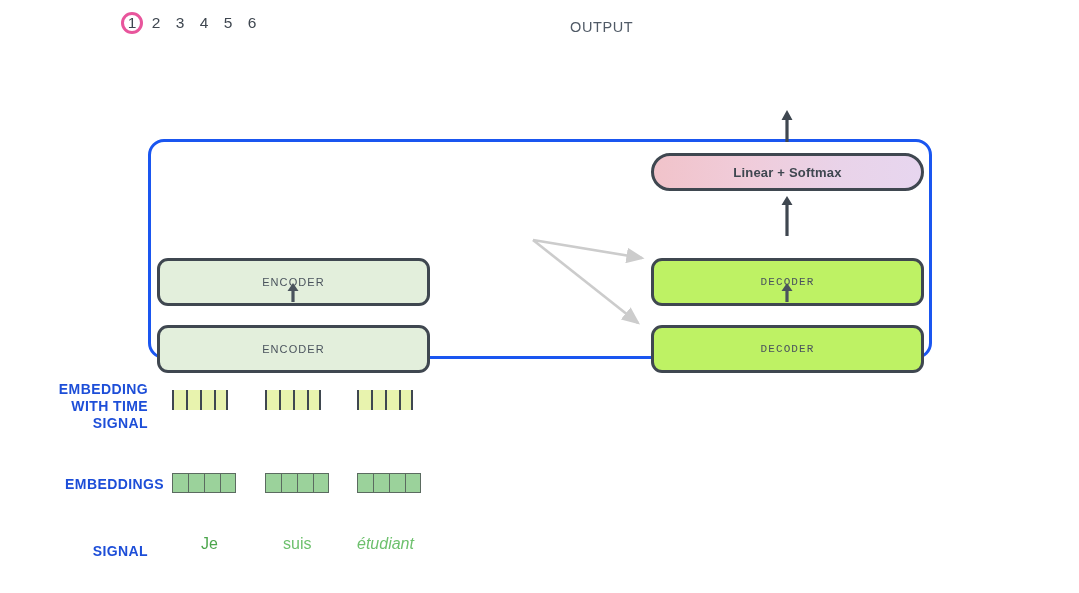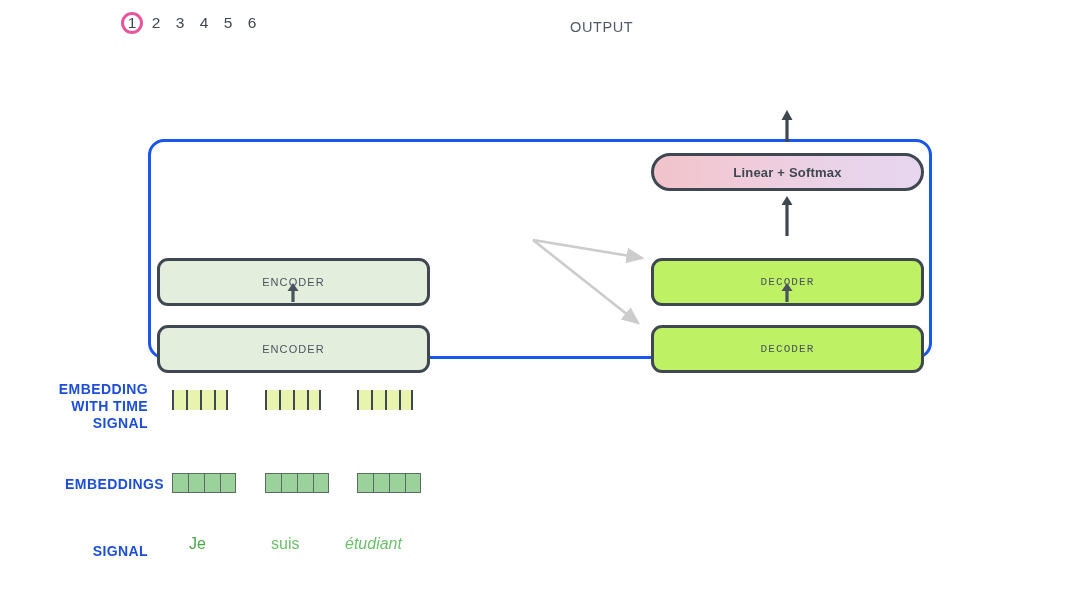--- a/index.html
+++ b/index.html
@@ -197,20 +197,21 @@
   .grp-0 { left: 172px; }
   .grp-1 { left: 265px; }
   .grp-2 { left: 357px; }
 
   
   .input-word {
     position: absolute;
     top: 535px;
     font-size: 16px;
     white-space: nowrap;
+    margin-left: 12px;
   }
   #input-word-0 { left: 189px; color: #4ca64c; }
   #input-word-1 { left: 271px; color: #6dc06d; }
   #input-word-2 { left: 345px; color: #6dc06d; font-style: italic; }
 </style>
 </head>
 <body>
 
 <div id="decoding-step-row">
   <span class="step-num active">1</span>

